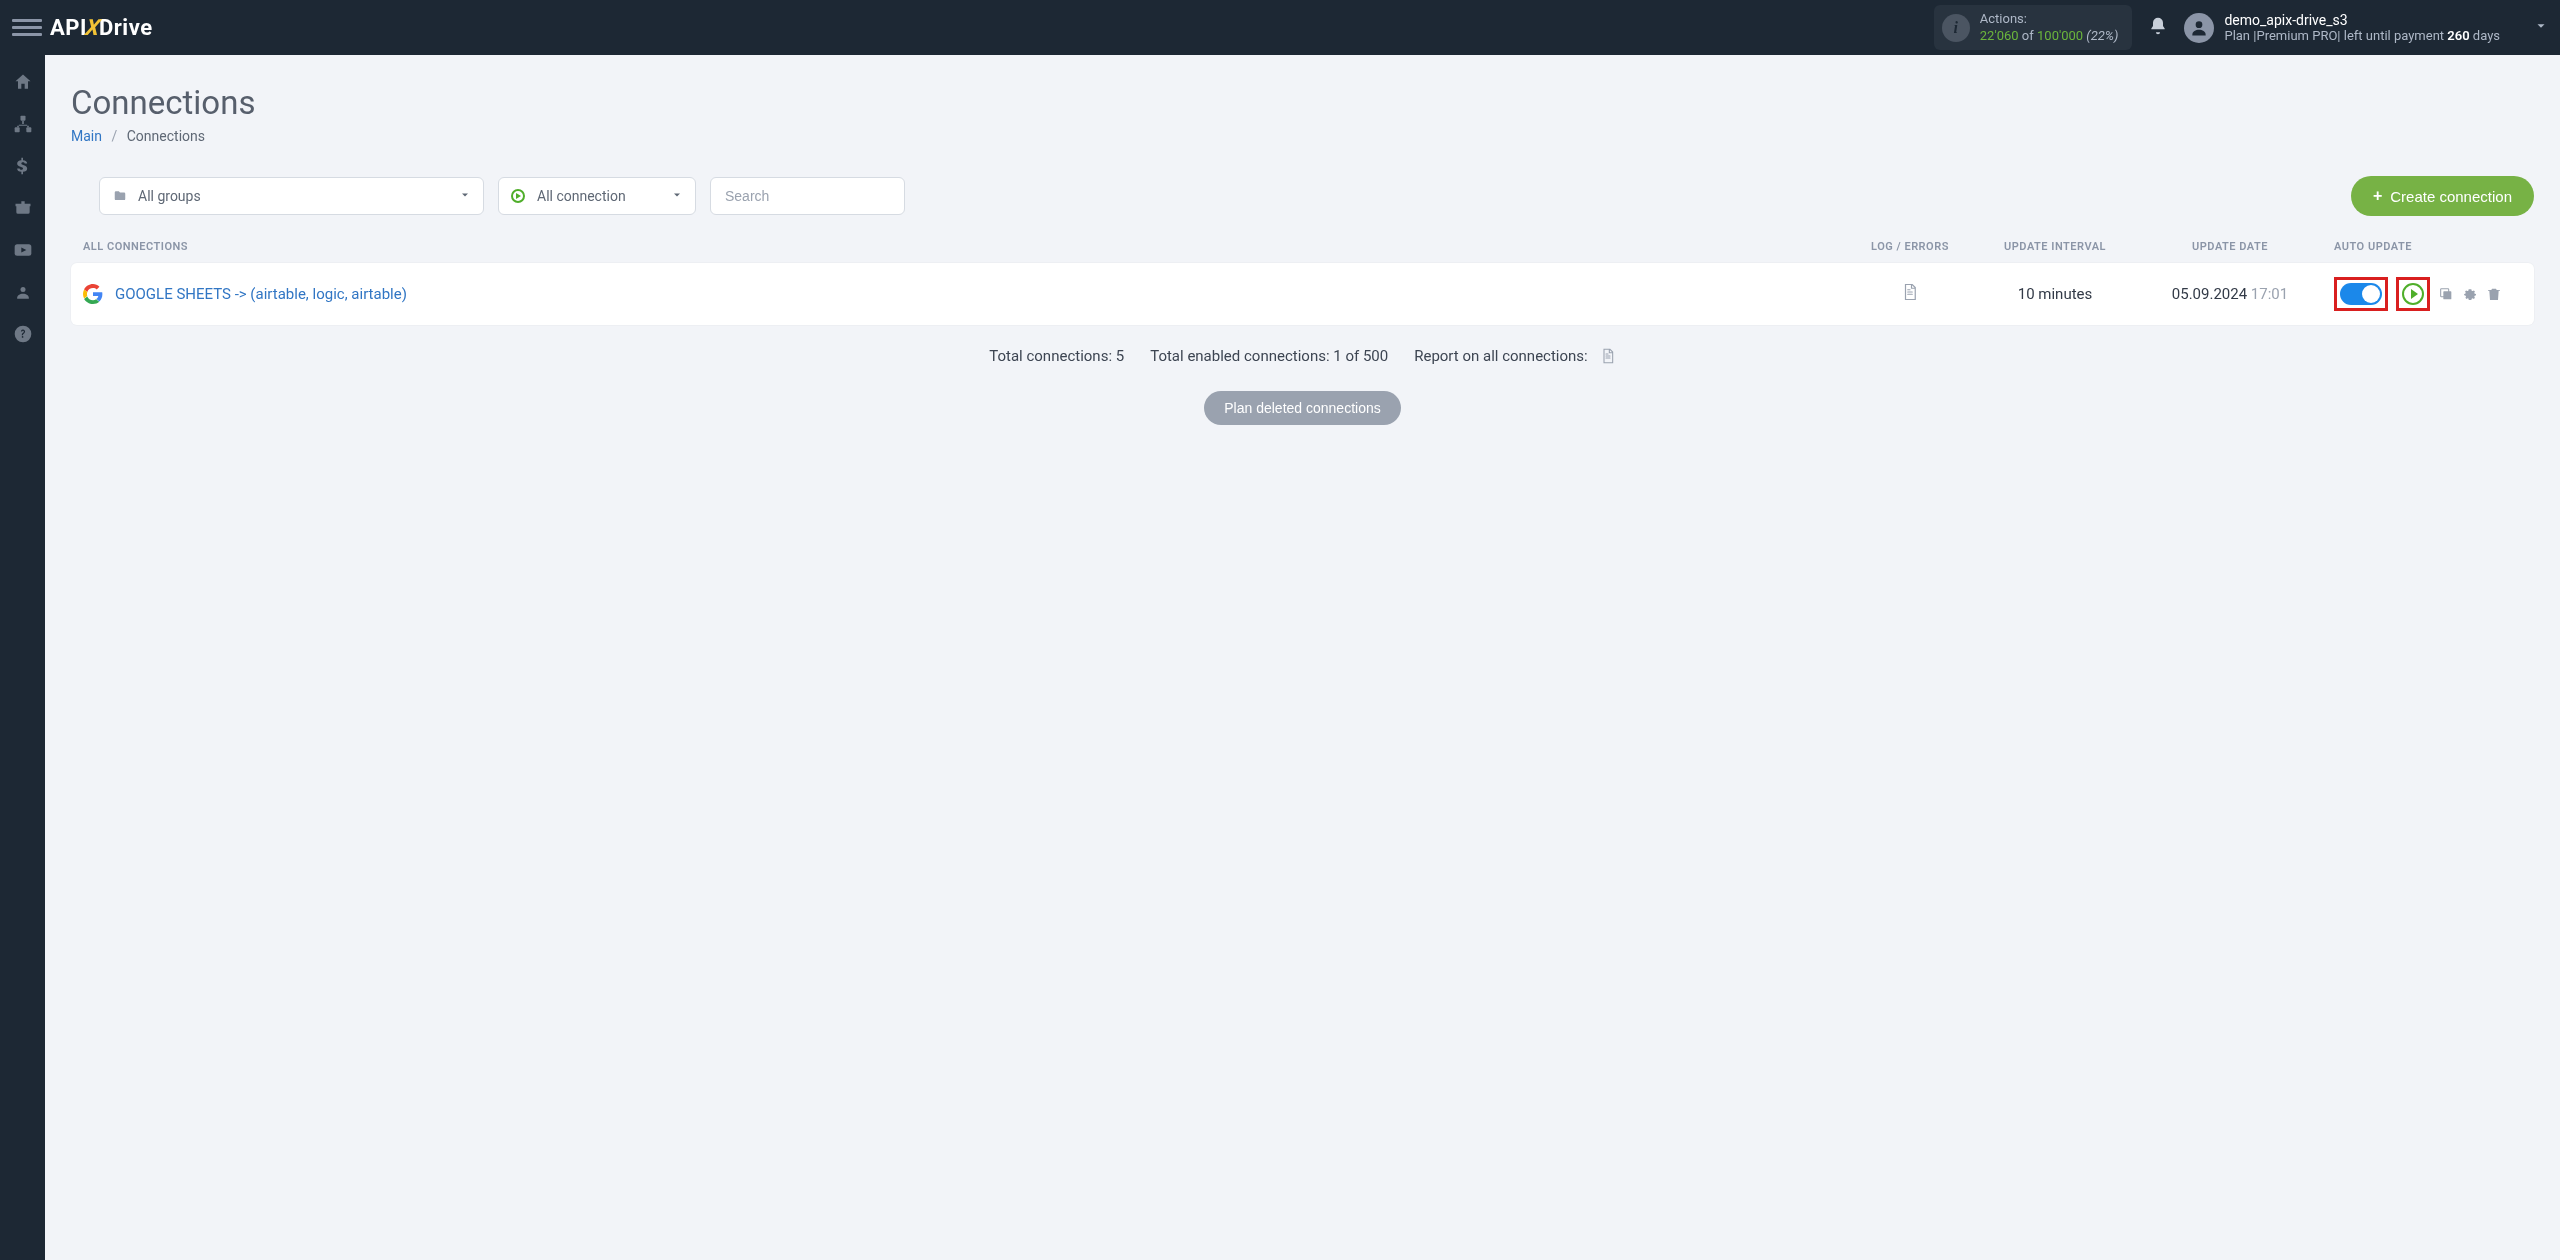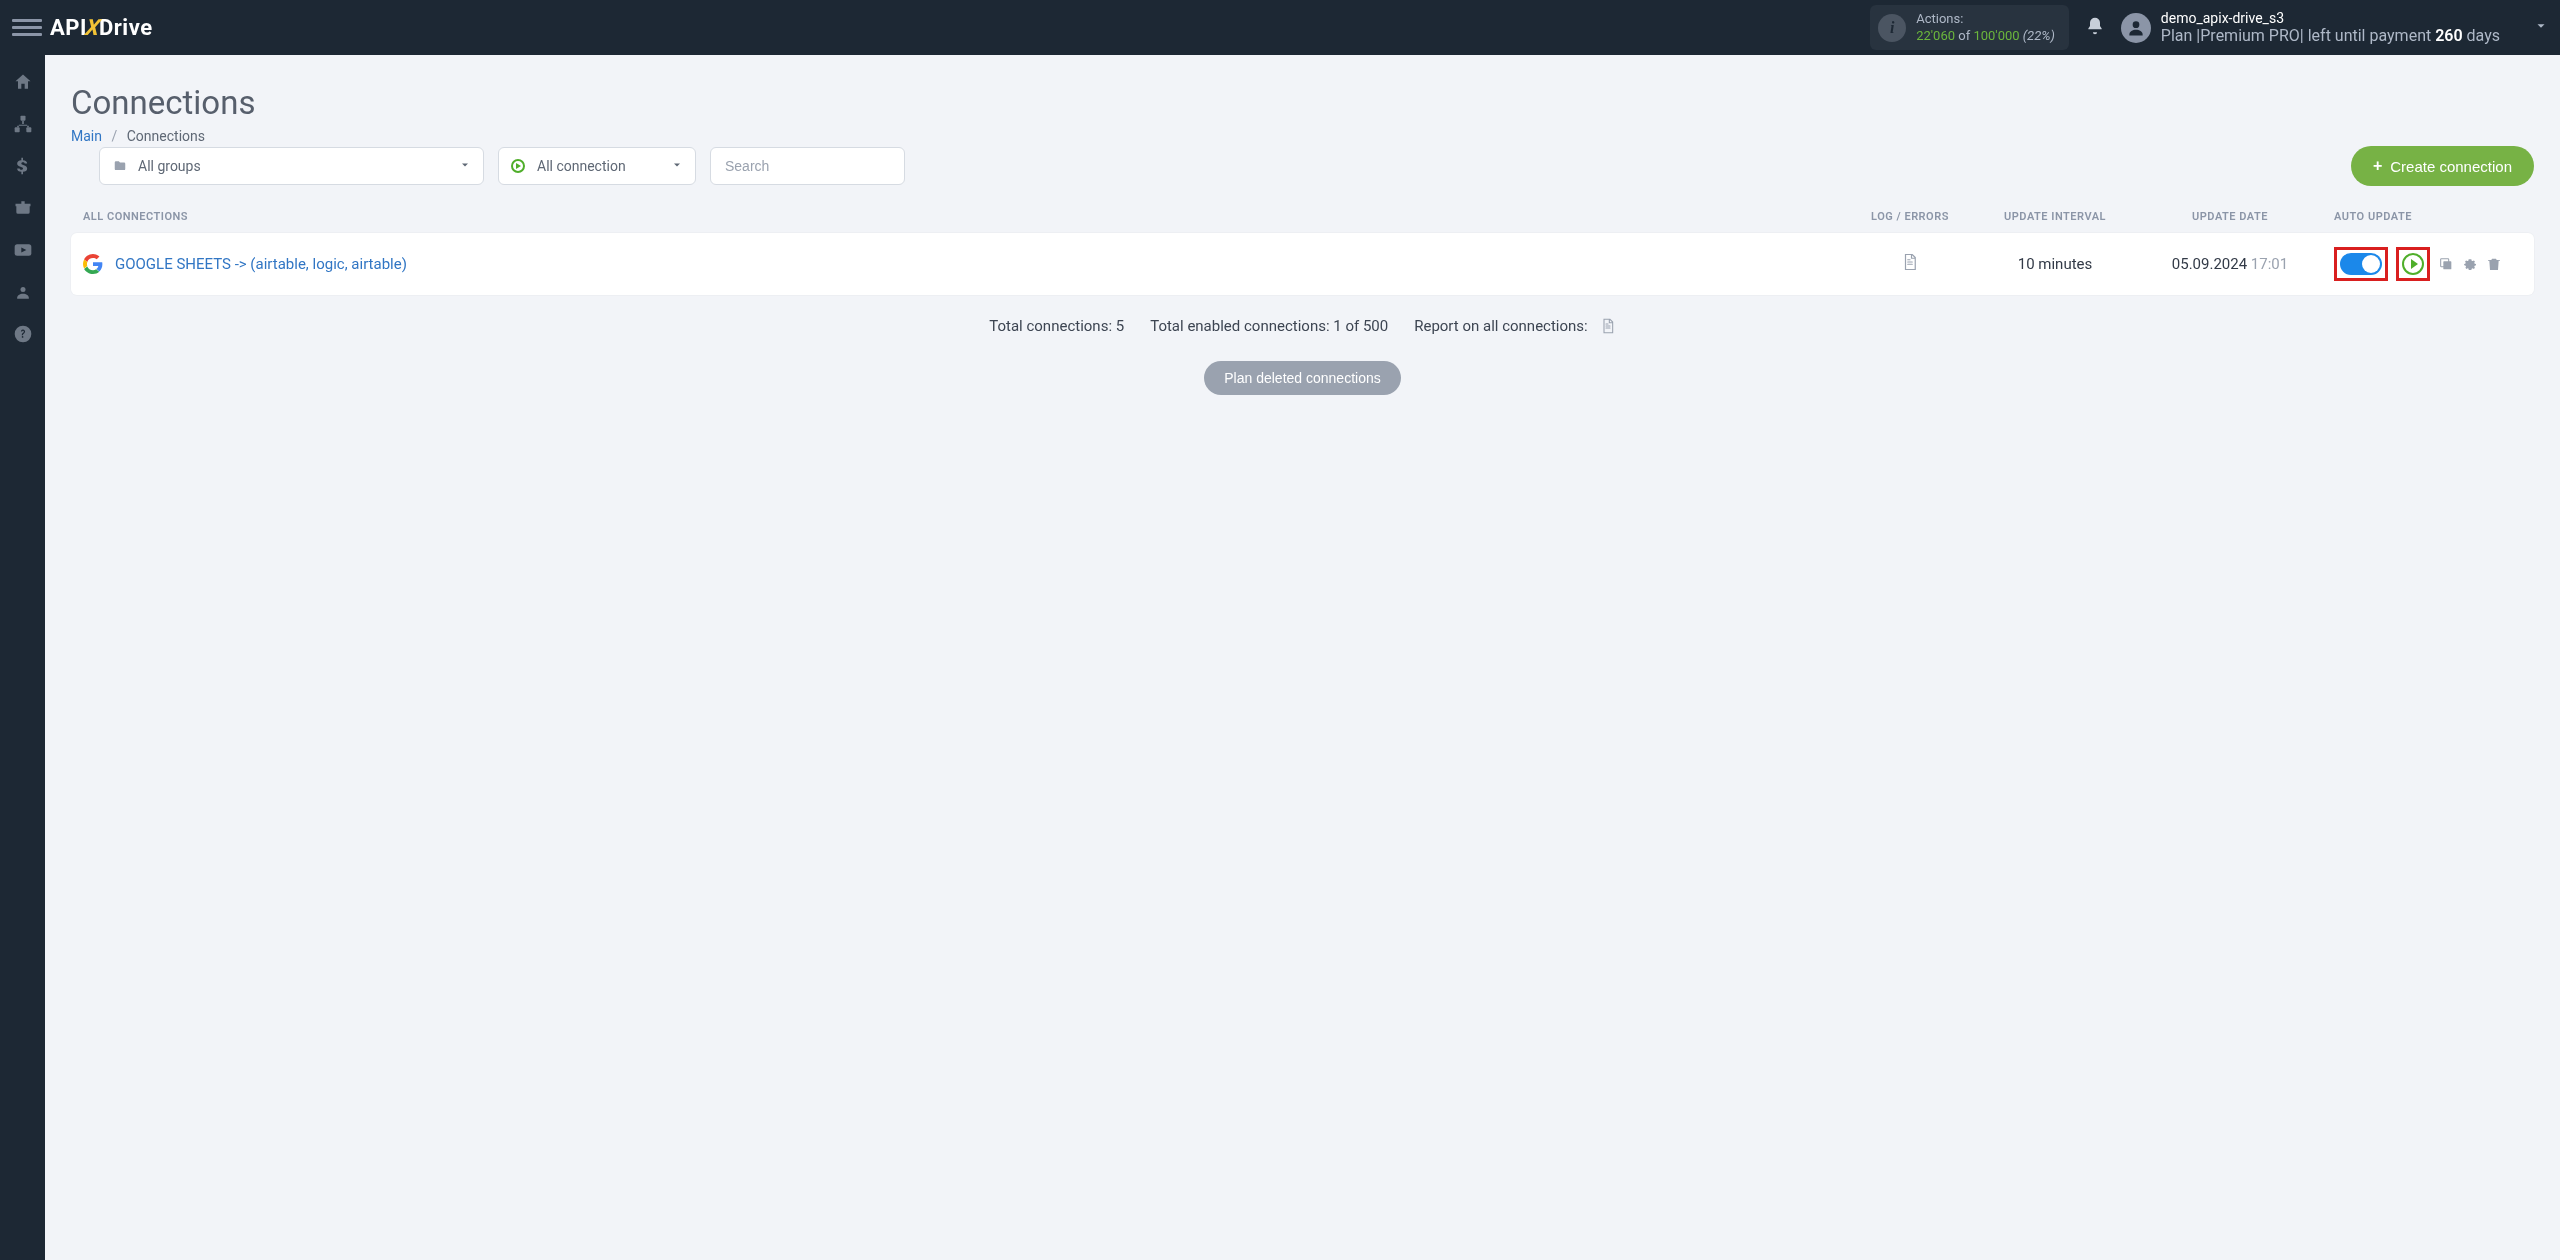--- a/index.html
+++ b/index.html
@@ -16,32 +16,32 @@
 .actions-text .label { color: #aeb8c7; }
 .actions-text .used { color: #6bb63c; }
 .actions-text .of { color: #aeb8c7; }
 .actions-text .total { color: #6bb63c; }
 .actions-text .pct { color: #aeb8c7; font-style: italic; }
 .bell-icon svg, .user-icon svg { fill: #c8cfd9; }
 .user-block { display: flex; align-items: center; gap: 10px; color: #fff; }
 .user-block .avatar { width: 30px; height: 30px; background: #8b95a7; border-radius: 50%; display: flex; align-items: center; justify-content: center; }
 .user-block .avatar svg { fill: #1d2834; }
 .user-meta .name { font-size: 14px; }
-.user-meta .plan { font-size: 16px; color: #aeb8c7; }
+.user-meta .plan { font-size: 13px; color: #aeb8c7; }
 .user-meta .plan b { color: #fff; font-weight: 600; }
 .chev-down { margin-left: 18px; }
 .chev-down svg { fill: #aeb8c7; }
 
 .sidebar { position: fixed; left: 0; top: 55px; bottom: 0; width: 45px; background: #1d2834; display: flex; flex-direction: column; align-items: center; padding-top: 6px; }
 .sidebar .s-item { width: 45px; height: 42px; display: flex; align-items: center; justify-content: center; cursor: pointer; }
 .sidebar .s-item svg { fill: #6e7885; width: 20px; height: 20px; }
 
 .main { margin-left: 45px; padding: 28px 26px; min-height: calc(100vh - 55px); }
 .page-title { font-size: 33px; font-weight: 400; color: #575f6c; margin-bottom: 6px; }
-.breadcrumb { font-size: 14px; margin-bottom: 2px; }
+.breadcrumb { font-size: 14px; margin-bottom: 32px; }
 .breadcrumb a { color: #3176c4; text-decoration: none; }
 .breadcrumb .sep { color: #9aa2af; margin: 0 6px; }
 .breadcrumb .current { color: #5f6875; }
 
 .filters-row { display: flex; gap: 14px; align-items: center; margin-bottom: 14px; padding-left: 28px; }
 .select-box { background: #fff; border: 1px solid #d6dbe2; border-radius: 6px; height: 38px; display: flex; align-items: center; padding: 0 12px; min-width: 385px; justify-content: space-between; cursor: pointer; font-size: 14px; color: #5f6875; }
 .select-box.small { min-width: 198px; }
 .select-box .sb-left { display: flex; align-items: center; gap: 10px; }
 .select-box .sb-left svg { fill: #9aa2af; width: 16px; height: 14px; }
 .select-box .chev svg { fill: #5f6875; width: 12px; height: 12px; }

